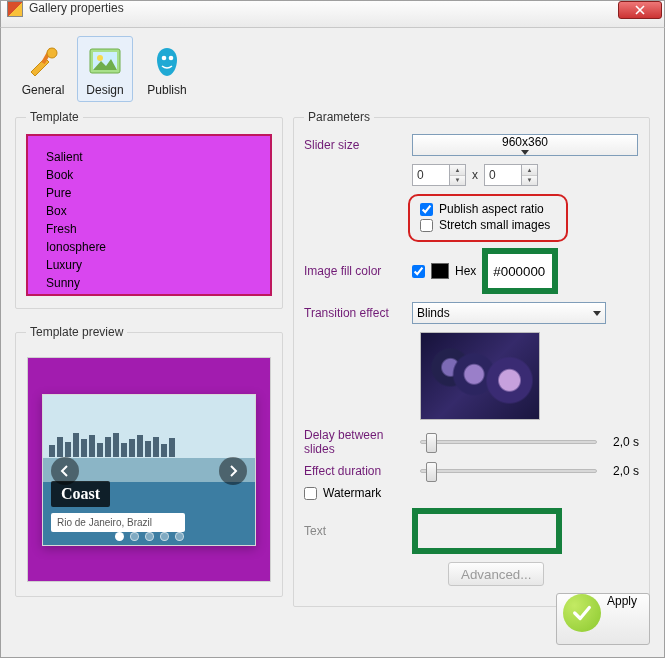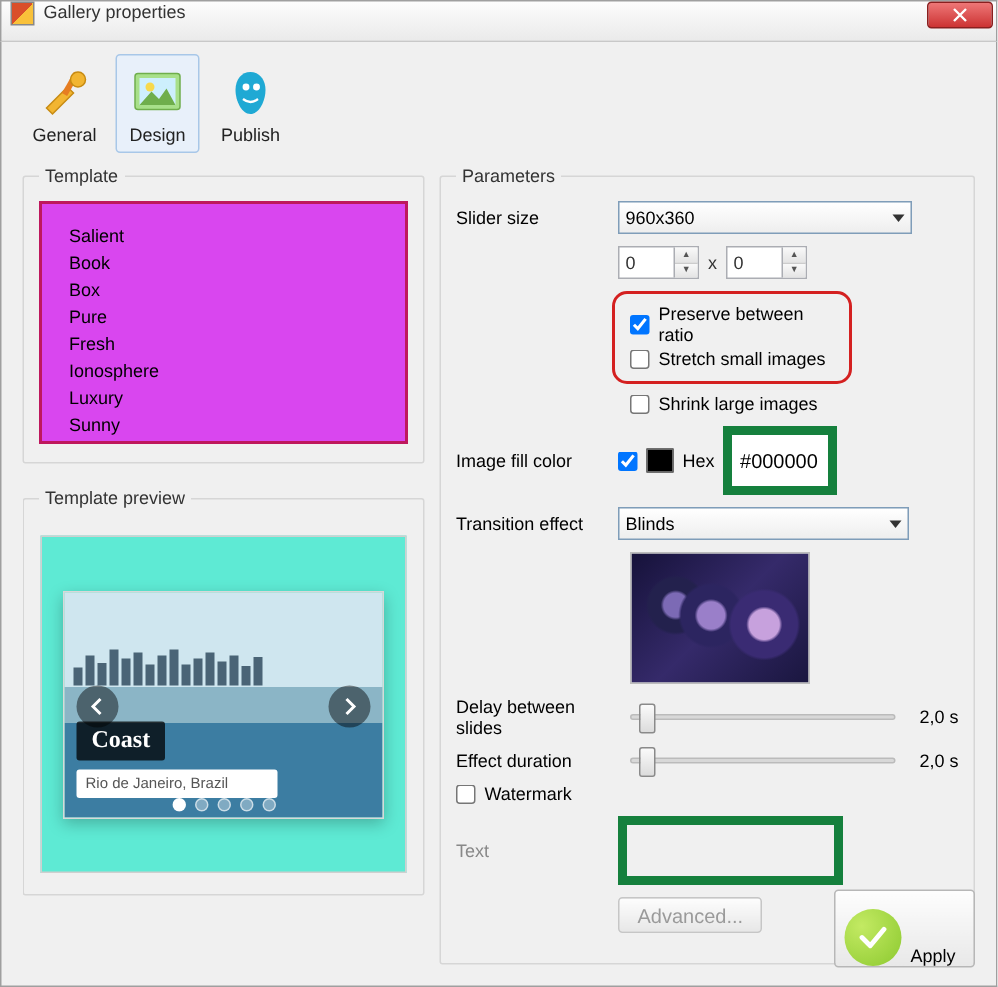--- a/index.html
+++ b/index.html
@@ -80,21 +80,21 @@
     overflow-y: scroll;
     padding: 12px;
   }
   .template-list .item {
     padding: 2px 6px;
     cursor: pointer;
     white-space: nowrap;
   }
   .preview-box {
     width: 244px; height: 225px;
-    background: #5eead4;
+    background: #a21caf;
     border: 1px solid #cfcfcf;
     margin: 8px auto 0 auto;
     position: relative;
     display: flex; align-items: center; justify-content: center;
   }
   .slide {
     width: 214px; height: 152px;
     position: relative;
     background: linear-gradient(#cfe6ef 0 42%, #8bb5c6 42% 58%, #3c7da2 58% 100%);
     box-shadow: 0 3px 10px rgba(0,0,0,0.25);
@@ -140,21 +140,21 @@
   .slide .dots span {
     width: 9px; height: 9px; border-radius: 50%;
     background: rgba(255,255,255,0.35);
     border: 1px solid rgba(255,255,255,0.6);
   }
   .slide .dots span.active { background: #fff; }
   .param-row {
     display: flex; align-items: center;
     margin-bottom: 8px;
   }
-  .param-label { width: 108px; color: #000000; }
+  .param-label { width: 108px; color: #701a75; }
   .param-label.disabled { color: #888; }
   .select {
     height: 22px;
     background: linear-gradient(#fff,#eee);
     border: 1px solid #7f9db9;
     padding: 0 4px;
     display: flex; align-items: center; justify-content: space-between;
     cursor: pointer;
   }
   .select .caret {
@@ -227,30 +227,30 @@
   }
   .btn {
     height: 24px;
     padding: 0 12px;
     background: linear-gradient(#fdfdfd,#e7e7e7);
     border: 1px solid #9a9a9a;
     border-radius: 3px;
     cursor: pointer;
     display: inline-flex; align-items: center;
   }
-  .btn.disabled { color: #9a9a9a; border-color: #c6c6c6; cursor: default; }
+  .btn.disabled { color: #9a9a9a; border-color: #c6c6c6; cursor: default; margin-left: 36px; }
   .apply-btn {
     position: absolute;
     right: 14px; bottom: 12px;
     height: 52px;
     padding: 0 12px 0 6px;
     background: linear-gradient(#fdfdfd,#e8e8e8);
     border: 1px solid #b7b7b7;
     border-radius: 3px;
-    display: flex; align-items: flex-end; gap: 6px;
+    display: flex; align-items: flex-start; gap: 6px;
     cursor: pointer;
   }
   .apply-btn .check {
     width: 38px; height: 38px; border-radius: 50%;
     background: radial-gradient(circle at 30% 30%, #c3ea63, #8cc92f);
     display: flex; align-items: center; justify-content: center;
   }
   .apply-btn .check svg { width: 22px; height: 22px; }
   .color-swatch {
     width: 18px; height: 16px;
@@ -306,22 +306,22 @@
   </div>
 
   <div class="content">
 
     <div class="left-col">
       <fieldset>
         <legend>Template</legend>
         <div class="template-list">
           <div class="item">Salient</div>
           <div class="item">Book</div>
+          <div class="item">Pure</div>
           <div class="item">Box</div>
-          <div class="item">Pure</div>
           <div class="item">Fresh</div>
           <div class="item">Ionosphere</div>
           <div class="item">Luxury</div>
           <div class="item">Sunny</div>
           <div class="item">Chess</div>
         </div>
       </fieldset>
 
       <fieldset style="height:272px;">
         <legend>Template preview</legend>
@@ -368,21 +368,21 @@
         </div>
       </fieldset>
     </div>
 
     <div class="right-col">
       <fieldset style="min-height:474px;">
         <legend>Parameters</legend>
 
         <div class="param-row">
           <div class="param-label">Slider size</div>
-          <div class="select" style="width:196px;">
+          <div class="select" style="width:226px;flex-direction:column;">
             <span>960x360</span>
             <span class="caret"></span>
           </div>
         </div>
 
         <div class="param-row">
           <div class="param-label"></div>
           <div class="spinner">
             <span class="val">0</span>
             <span class="spin-btns">
@@ -396,32 +396,28 @@
             <span class="spin-btns">
                 <span>▲</span>
                 <span>▼</span>
               </span>
           </div>
         </div>
 
         <div class="highlight-box">
           <div class="chk">
             <input type="checkbox" checked="" style="">
-            <label>Preserve between ratio</label>
+            <label>Publish aspect ratio</label>
           </div>
           <div class="chk">
             <input type="checkbox" style="">
             <label>Stretch small images</label>
           </div>
         </div>
 
-        <div class="chk indent-chk">
-          <input type="checkbox" style="">
-          <label>Shrink large images</label>
-        </div>
 
         <div class="param-row">
           <div class="param-label">Image fill color</div>
           <div class="chk" style="gap:6px;">
             <input type="checkbox" checked="" style="">
             <span class="color-swatch"></span>
             <span>Hex</span>
             <input class="txt-input" style="width: 76px;" value="#000000">
           </div>
         </div>

